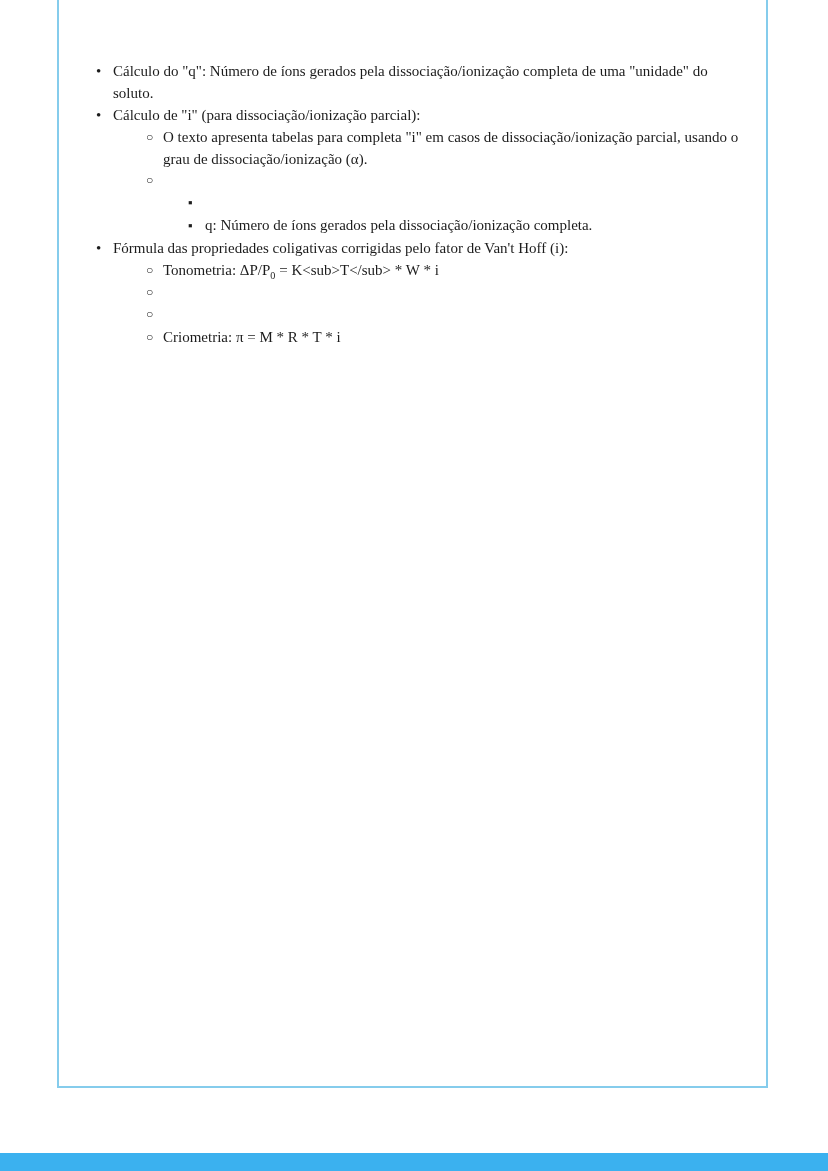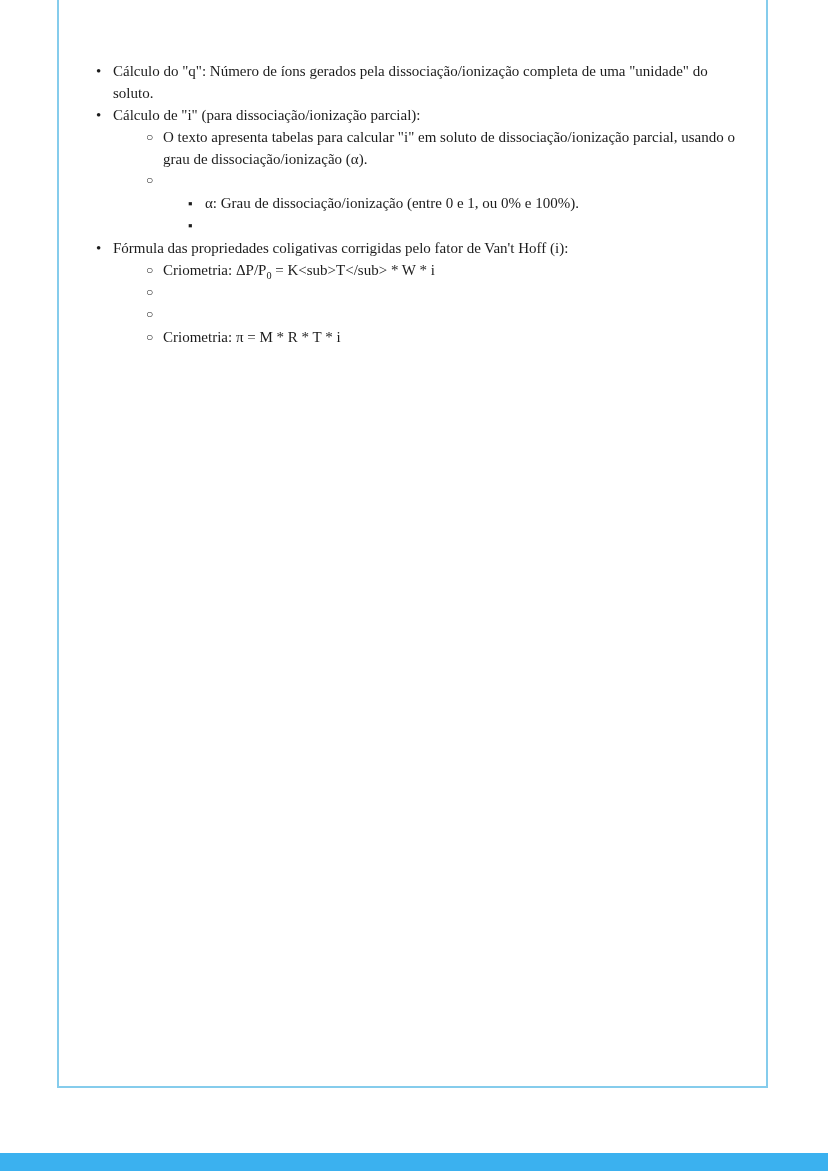--- a/index.html
+++ b/index.html
@@ -71,44 +71,44 @@
       <div class="txt"><span>Cálculo do "q": Número de íons gerados pela dissociação/ionização completa de uma "unidade" do soluto.</span></div>
     </div>
 
     <div class="row lvl1">
       <span class="marker">•</span>
       <div class="txt"><span>Cálculo de "i" (para dissociação/ionização parcial):</span></div>
     </div>
 
     <div class="row lvl2">
       <span class="marker">○</span>
-      <div class="txt"><span>O texto apresenta tabelas para calcular "i" em soluto de dissociação/ionização parcial, usando o grau de dissociação/ionização (α).</span></div>
+      <div class="txt"><span>O texto apresenta tabelas para completa "i" em casos de dissociação/ionização parcial, usando o grau de dissociação/ionização (α).</span></div>
     </div>
 
     <div class="row lvl2">
       <span class="marker">○</span>
     </div>
 
     <div class="row lvl3">
       <span class="marker">▪</span>
-      <div class="txt"><span>α: Grau de dissociação/ionização (entre 0 e 1, ou 0% e 100%).</span></div>
     </div>
 
     <div class="row lvl3">
       <span class="marker">▪</span>
+      <div class="txt"><span>q: Número de íons gerados pela dissociação/ionização completa.</span></div>
     </div>
 
     <div class="row lvl1">
       <span class="marker">•</span>
       <div class="txt"><span>Fórmula das propriedades coligativas corrigidas pelo fator de Van't Hoff (i):</span></div>
     </div>
 
     <div class="row lvl2">
       <span class="marker">○</span>
-      <div class="txt"><span>Criometria: ΔP/P</span><sub>0</sub><span> = K&lt;sub&gt;T&lt;/sub&gt; * W * i</span></div>
+      <div class="txt"><span>Tonometria: ΔP/P</span><sub>0</sub><span> = K&lt;sub&gt;T&lt;/sub&gt; * W * i</span></div>
     </div>
 
     <div class="row lvl2">
       <span class="marker">○</span>
     </div>
 
     <div class="row lvl2">
       <span class="marker">○</span>
     </div>
 

